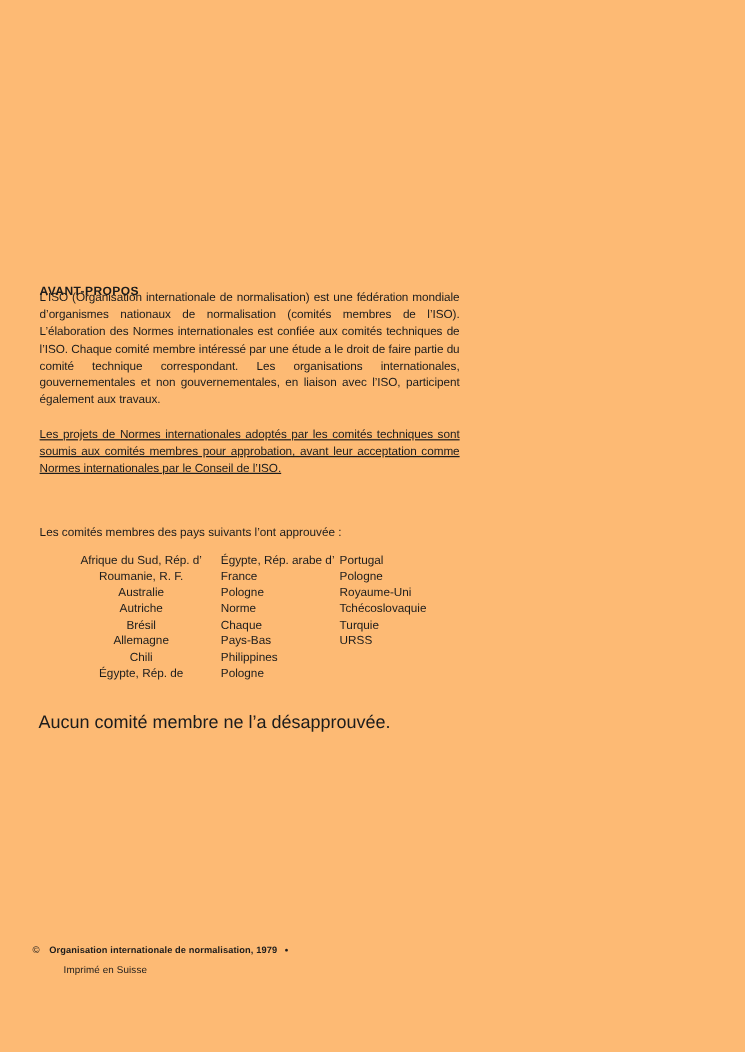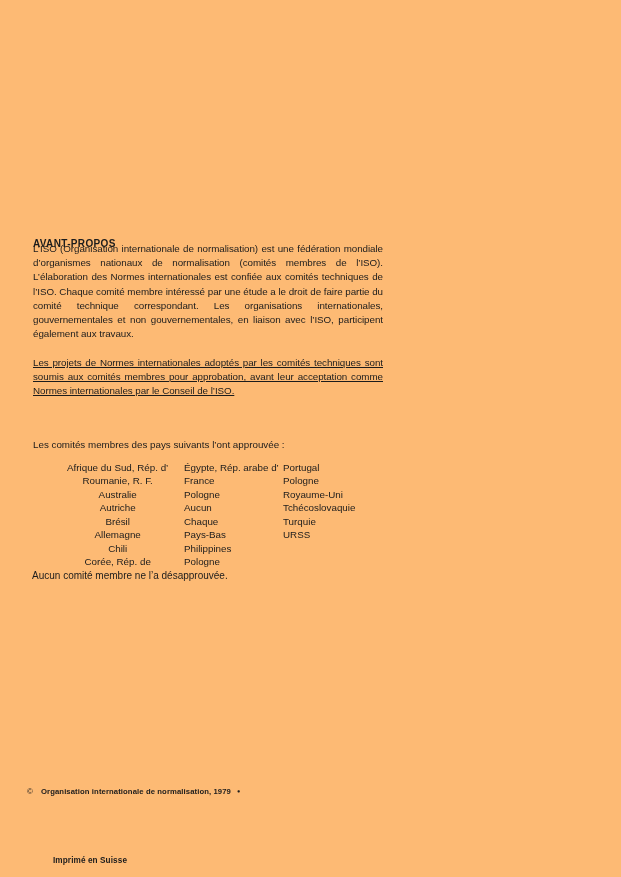--- a/index.html
+++ b/index.html
@@ -49,22 +49,22 @@
     font-size: 9.8px;
     line-height: 13.45px;
     white-space: nowrap;
   }
   .countries-col-1 { left: 67px; text-align: center; }
   .countries-col-2 { left: 184px; }
   .countries-col-3 { left: 283px; }
   .disapproval-note {
     position: absolute;
     left: 32px;
-    top: 570px;
-    font-size: 10px;
+    top: 594px;
+    font-size: 15px;
     text-align: center;
   }
   .copyright-line {
     position: absolute;
     left: 27px;
     top: 787px;
     font-size: 7.7px;
     font-weight: bold;
     letter-spacing: 0.1px;
     white-space: nowrap;
@@ -77,23 +77,23 @@
   }
   .copyright-bullet {
     display: inline-block;
     margin-left: 6px;
     font-size: 5.5px;
     vertical-align: 1px;
   }
   .printed-note {
     position: absolute;
     left: 27px;
-    top: 856px;
+    top: 804px;
     font-size: 8.2px;
-    font-weight: bold;
+    font-weight: normal;
     letter-spacing: 0.1px;
     padding-left: 26px;
   }
 </style>
 </head>
 <body>
 
 <div class="page">
 
   <div class="heading">AVANT-PROPOS</div>
@@ -106,28 +106,28 @@
   <div class="approval-intro">Les comités membres des pays suivants l’ont approuvée :</div>
 
   <div class="countries-col countries-col-1">
       <div>Afrique du Sud, Rép. d’</div>
       <div>Roumanie, R. F.</div>
       <div>Australie</div>
       <div>Autriche</div>
       <div>Brésil</div>
       <div>Allemagne</div>
       <div>Chili</div>
-      <div>Corée, Rép. de</div>
+      <div>Égypte, Rép. de</div>
     </div>
 
   <div class="countries-col countries-col-2">
       <div>Égypte, Rép. arabe d’</div>
       <div>France</div>
       <div>Pologne</div>
-      <div>Aucun</div>
+      <div>Norme</div>
       <div>Chaque</div>
       <div>Pays-Bas</div>
       <div>Philippines</div>
       <div>Pologne</div>
     </div>
 
   <div class="countries-col countries-col-3">
       <div>Portugal</div>
       <div>Pologne</div>
       <div>Royaume-Uni</div>

